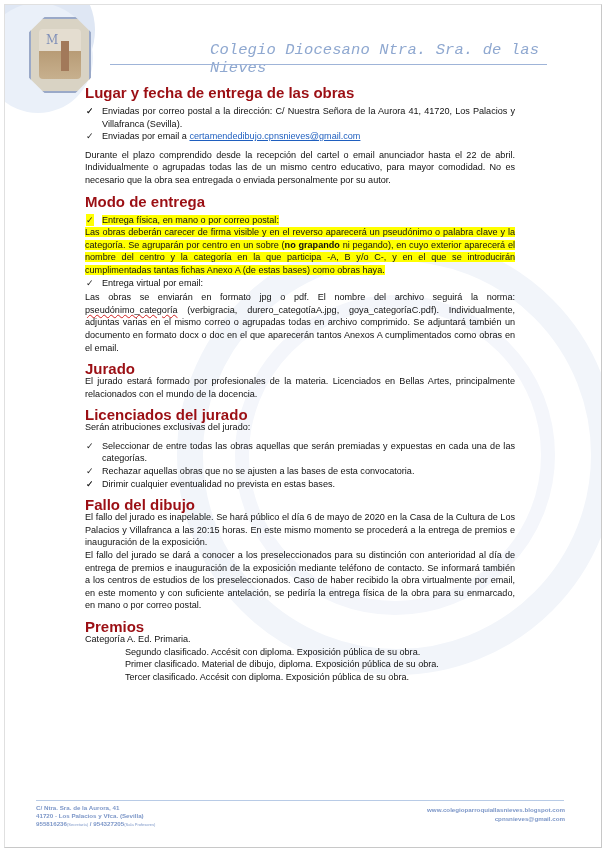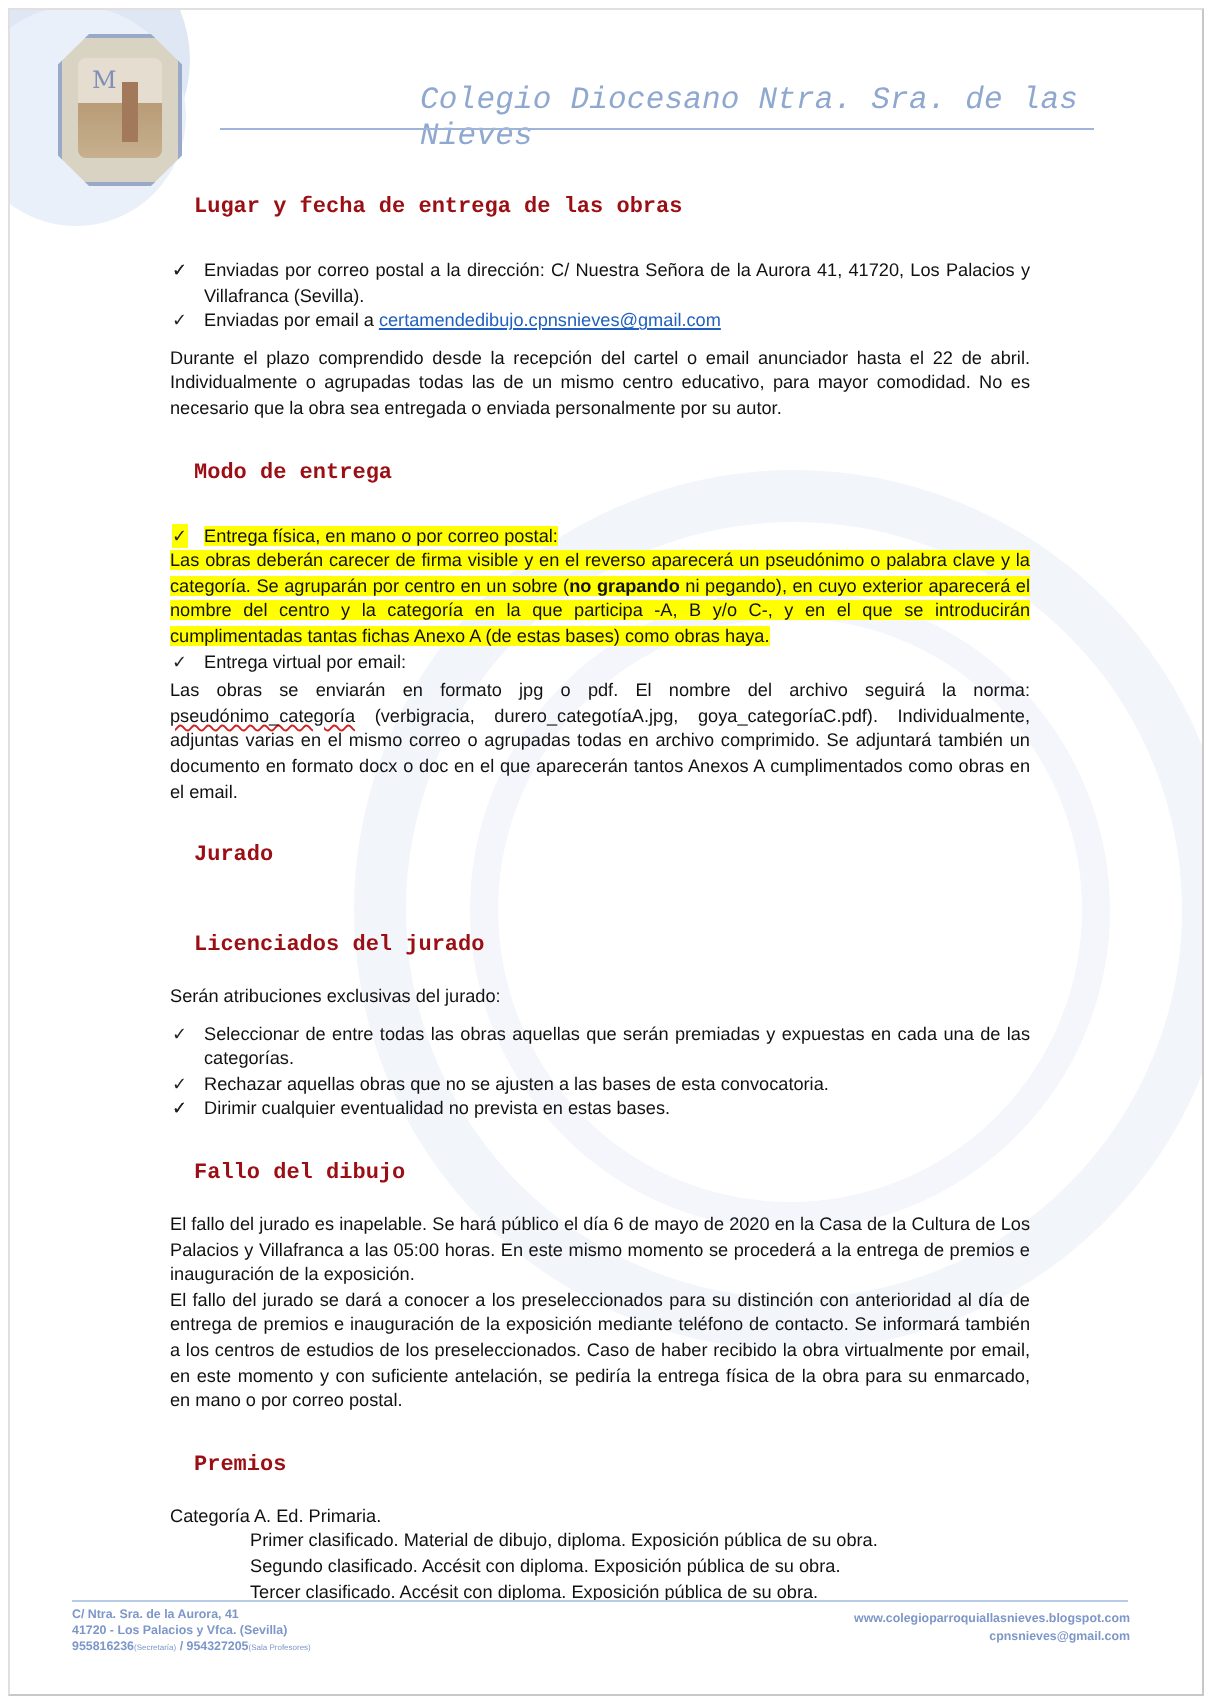--- a/index.html
+++ b/index.html
@@ -20,21 +20,21 @@
   .logo-tower { position:absolute; left:30px; top:22px; width:8px; height:30px; background:#a2795a; }
   .logo-monogram { position:absolute; left:15px; top:14px; font-size:12px; color:#7f8fb8; font-family:"DejaVu Serif", serif; }
   .header-title {
     position:absolute; left:205px; top:36px; font-size:15.5px; font-style:italic; color:#8fa8d0;
     font-family:Liberation Mono, monospace; letter-spacing:0.1px;
   }
   .header-rule { position:absolute; left:105px; top:59px; width:437px; height:1px; background:#9fb4d8; }
   .watermark { position:absolute; left:172px; top:230px; width:440px; height:440px; border-radius:50%; border:26px solid #f2f5fa; box-sizing:border-box; }
   .watermark2 { position:absolute; left:230px; top:290px; width:320px; height:320px; border-radius:50%; border:14px solid #f4f6fb; box-sizing:border-box; }
   .content { position:absolute; left:85px; top:86px; width:430px; font-family:"Liberation Sans", sans-serif; font-size:9.1px; line-height:12.6px; color:#111; }
-  .h { color:#9b0f14; font-weight:bold; font-size:11px; margin:12px; line-height:13px;font-family:Liberation Mono, monospace; }
+  .h { color:#9b0f14; font-weight:bold; font-size:15px; margin:0; line-height:13px; }
   .p { margin:0; text-align:justify; }
   .bl { position:relative; padding-left:17px; margin:0; text-align:justify; }
   .bl .chk { position:absolute; left:1px; top:0; font-size:9px; color:#222; }
   .gap { height:8px; }
   .gap6 { height:6px; }
   .link { color:#1f5fbf; text-decoration:underline; }
   .hl { background:#ffff00; }
   .squig { text-decoration:underline wavy #d02020; text-decoration-thickness:1px; }
   .ind { padding-left:40px; margin:0; }
   .footer-rule { position:absolute; left:36px; top:800px; width:528px; height:1px; background:#b8cbe6; }
@@ -73,40 +73,41 @@
 
   <p class="h">Modo de entrega</p>
   <div class="gap6"></div>
   <p class="bl"><span class="chk hl">✓</span><span class="hl">Entrega física, en mano o por correo postal:</span></p>
   <p class="p"><span class="hl">Las obras deberán carecer de firma visible y en el reverso aparecerá un pseudónimo o palabra clave y la categoría. Se agruparán por centro en un sobre (</span><b class="hl">no grapando</b><span class="hl"> ni pegando), en cuyo exterior aparecerá el nombre del centro y la categoría en la que participa -A, B y/o C-, y en el que se introducirán cumplimentadas tantas fichas Anexo A (de estas bases) como obras haya.</span></p>
   <p class="bl"><span class="chk">✓</span><span>Entrega virtual por email:</span></p>
   <p class="p" style="margin-top:2px"><span>Las obras se enviarán en formato jpg o pdf. El nombre del archivo seguirá la norma: </span><span class="squig">pseudónimo_categoría</span><span> (verbigracia, durero_categotíaA.jpg, goya_categoríaC.pdf). Individualmente, adjuntas varias en el mismo correo o agrupadas todas en archivo comprimido. Se adjuntará también un documento en formato docx o doc en el que aparecerán tantos Anexos A cumplimentados como obras en el email.</span></p>
   <div class="gap"></div>
 
   <p class="h">Jurado</p>
+  <p class="p">El jurado estará formado por profesionales de la materia. Licenciados en Bellas Artes, principalmente relacionados con el mundo de la docencia.</p>
   <div class="gap"></div>
 
   <p class="h">Licenciados del jurado</p>
   <p class="p">Serán atribuciones exclusivas del jurado:</p>
   <div class="gap6"></div>
   <p class="bl"><span class="chk">✓</span><span>Seleccionar de entre todas las obras aquellas que serán premiadas y expuestas en cada una de las categorías.</span></p>
   <p class="bl"><span class="chk">✓</span><span>Rechazar aquellas obras que no se ajusten a las bases de esta convocatoria.</span></p>
   <p class="bl"><span class="chk">✓</span></p>
   <p class="bl"><span class="chk">✓</span><span>Dirimir cualquier eventualidad no prevista en estas bases.</span></p>
   <div class="gap"></div>
 
   <p class="h">Fallo del dibujo</p>
-  <p class="p">El fallo del jurado es inapelable. Se hará público el día 6 de mayo de 2020 en la Casa de la Cultura de Los Palacios y Villafranca a las 05:00 horas. En este mismo momento se procederá a la entrega de premios e inauguración de la exposición.</p>
+  <p class="p">El fallo del jurado es inapelable. Se hará público el día 6 de mayo de 2020 en la Casa de la Cultura de Los Palacios y Villafranca a las 20:15 horas. En este mismo momento se procederá a la entrega de premios e inauguración de la exposición.</p>
   <p class="p">El fallo del jurado se dará a conocer a los preseleccionados para su distinción con anterioridad al día de entrega de premios e inauguración de la exposición mediante teléfono de contacto. Se informará también a los centros de estudios de los preseleccionados. Caso de haber recibido la obra virtualmente por email, en este momento y con suficiente antelación, se pediría la entrega física de la obra para su enmarcado, en mano o por correo postal.</p>
   <div class="gap"></div>
 
   <p class="h">Premios</p>
   <p class="p">Categoría A. Ed. Primaria.</p>
+  <p class="ind">Segundo clasificado. Accésit con diploma. Exposición pública de su obra.</p>
   <p class="ind">Primer clasificado. Material de dibujo, diploma. Exposición pública de su obra.</p>
-  <p class="ind">Segundo clasificado. Accésit con diploma. Exposición pública de su obra.</p>
   <p class="ind">Tercer clasificado. Accésit con diploma. Exposición pública de su obra.</p>
 </div>
 
 <div class="footer-rule"></div>
 <div class="footer-left">
   <div>C/ Ntra. Sra. de la Aurora, 41</div>
   <div>41720 - Los Palacios y Vfca. (Sevilla)</div>
   <div><span>955816236</span><span class="small">(Secretaría)</span><span> / </span><span>954327205</span><span class="small">(Sala Profesores)</span></div>
 </div>
 <div class="footer-right">

